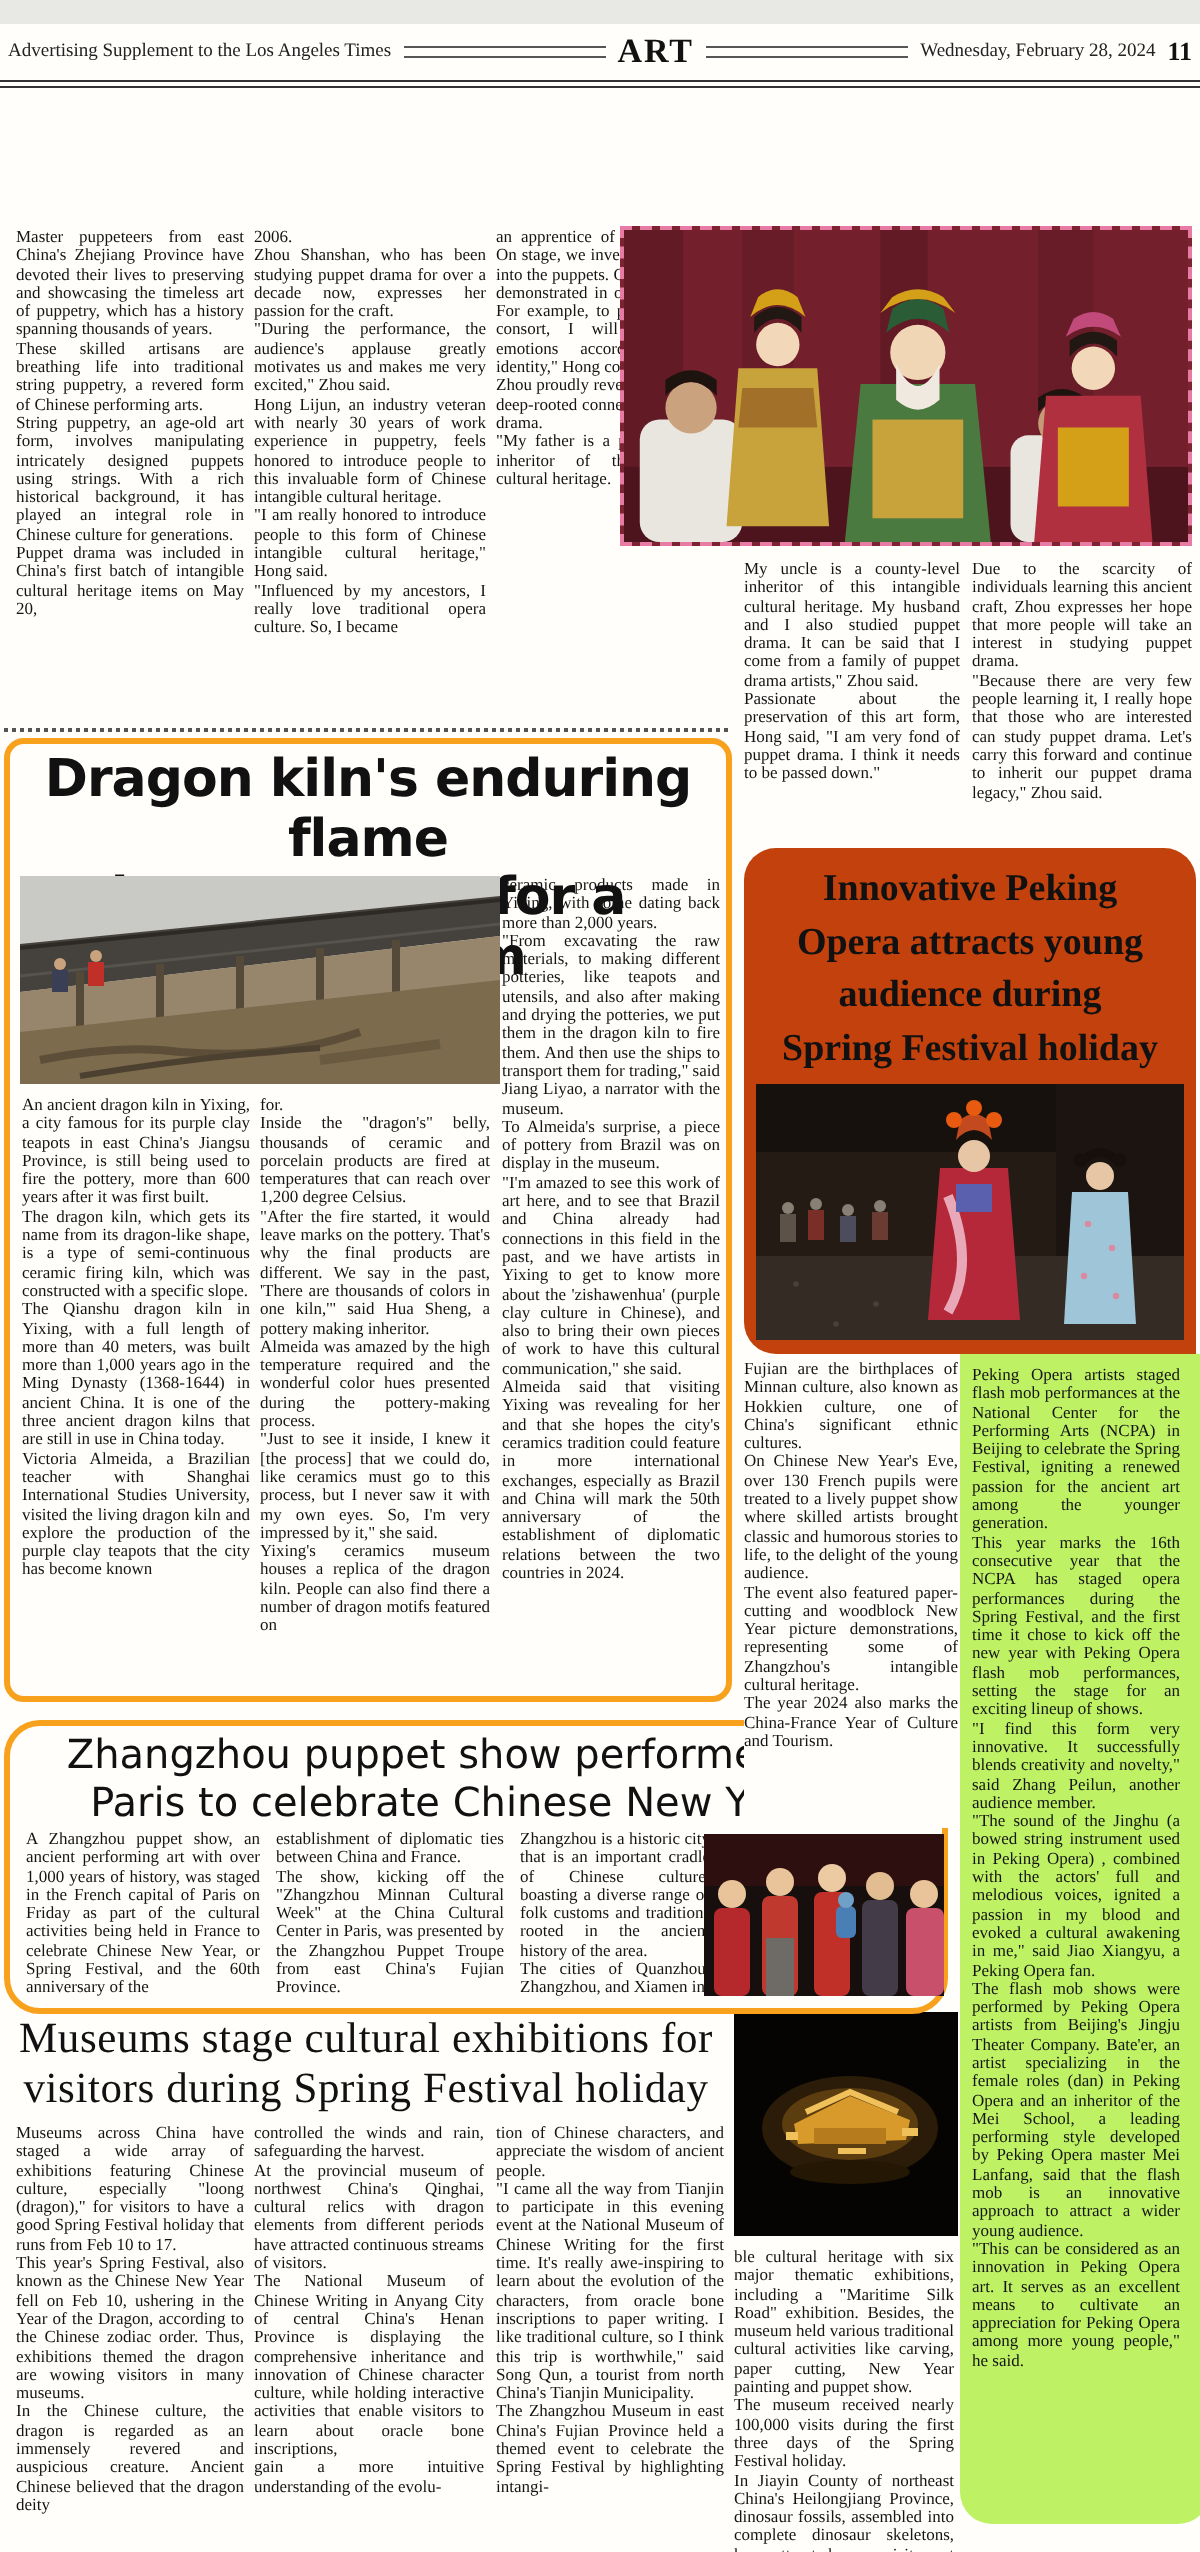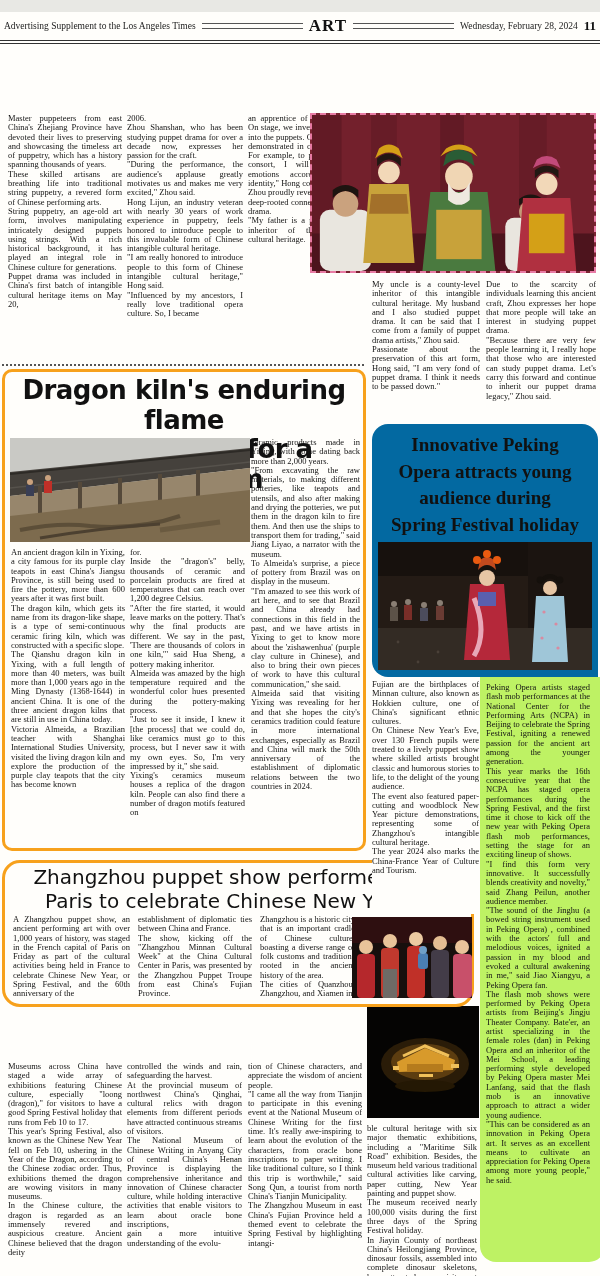--- a/index.html
+++ b/index.html
@@ -36,21 +36,21 @@
   #dotline{position:absolute;top:352px;left:2px;width:362px;height:0;border-top:2px dotted #555;}
 
   
   #kilnbox{position:absolute;top:357px;left:2px;width:364px;height:482px;border:3px solid #F7A11C;border-radius:10px;box-sizing:border-box;background:#fffefb;}
   #photo2{position:absolute;top:66px;left:5px;width:240px;height:104px;background:#c8c8c4;}
   #a2c1{top:176px;left:6px;width:114px;height:296px;}
   #a2c2{top:176px;left:125px;width:115px;height:296px;}
   #a2c3{top:66px;left:246px;width:109px;height:404px;}
 
   
-  #creamA{position:absolute;top:412px;left:372px;width:226px;height:253px;background:#0369a1;border-radius:16px 16px 0 16px;}
+  #creamA{position:absolute;top:412px;left:372px;width:226px;height:253px;background:#c2410c;border-radius:16px 16px 0 16px;}
   #photo3{position:absolute;top:118px;left:6px;width:214px;height:128px;background:#1d1612;}
   #creamB{position:absolute;top:665px;left:480px;width:125px;height:585px;background:#bef264;border-radius:0 0 16px 16px;}
   #a3body{top:6px;left:6px;width:104px;height:572px;}
 
   
   #zbox{position:absolute;top:848px;left:2px;width:472px;height:147px;border:3px solid #F7A11C;border-radius:18px;box-sizing:border-box;background:#fffefb;z-index:1;}
   #a4c1{top:52px;left:8px;width:117px;height:89px;}
   #a4c2{top:52px;left:133px;width:114px;height:89px;}
   #a4c3{top:52px;left:255px;width:95px;height:89px;}
   #fujian{position:absolute;top:668px;left:372px;width:107px;height:234px;background:#fffefb;z-index:3;}
@@ -278,20 +278,22 @@
       <circle cx="88" cy="26" r="7" fill="#e3bd92"></circle>
         <rect x="79" y="33" width="18" height="48" rx="4" fill="#433c48"></rect>
       <circle cx="110" cy="30" r="7" fill="#e9c49a"></circle>
         <rect x="101" y="37" width="19" height="44" rx="4" fill="#c8506a"></rect>
 
       <rect x="66" y="36" width="10" height="16" rx="3" fill="#4a7fb5"></rect>
         <circle cx="71" cy="33" r="4" fill="#6fa0c8"></circle>
     </svg>
   </div>
 
+  <div id="mushead" class="preline">Museums stage cultural exhibitions for
+visitors during Spring Festival holiday</div>
   <div id="photo5" class="ph">
     <svg viewBox="0 0 112 112" preserveAspectRatio="none">
       <rect width="112" height="112" fill="#050403"></rect>
       <ellipse cx="58" cy="58" rx="44" ry="26" fill="#2a1c08"></ellipse>
       <ellipse cx="58" cy="56" rx="34" ry="18" fill="#5c3d10"></ellipse>
       <path d="M30,56 L58,42 L88,54 L86,64 L32,66 Z" fill="#d89a2b"></path>
       <path d="M36,50 L58,40 L82,50" stroke="#f0c05a" stroke-width="3" fill="none"></path>
       <rect x="40" y="58" width="36" height="8" fill="#b57b1d"></rect>
       <g fill="#f0c05a">
           <rect x="26" y="60" width="6" height="4"></rect>

